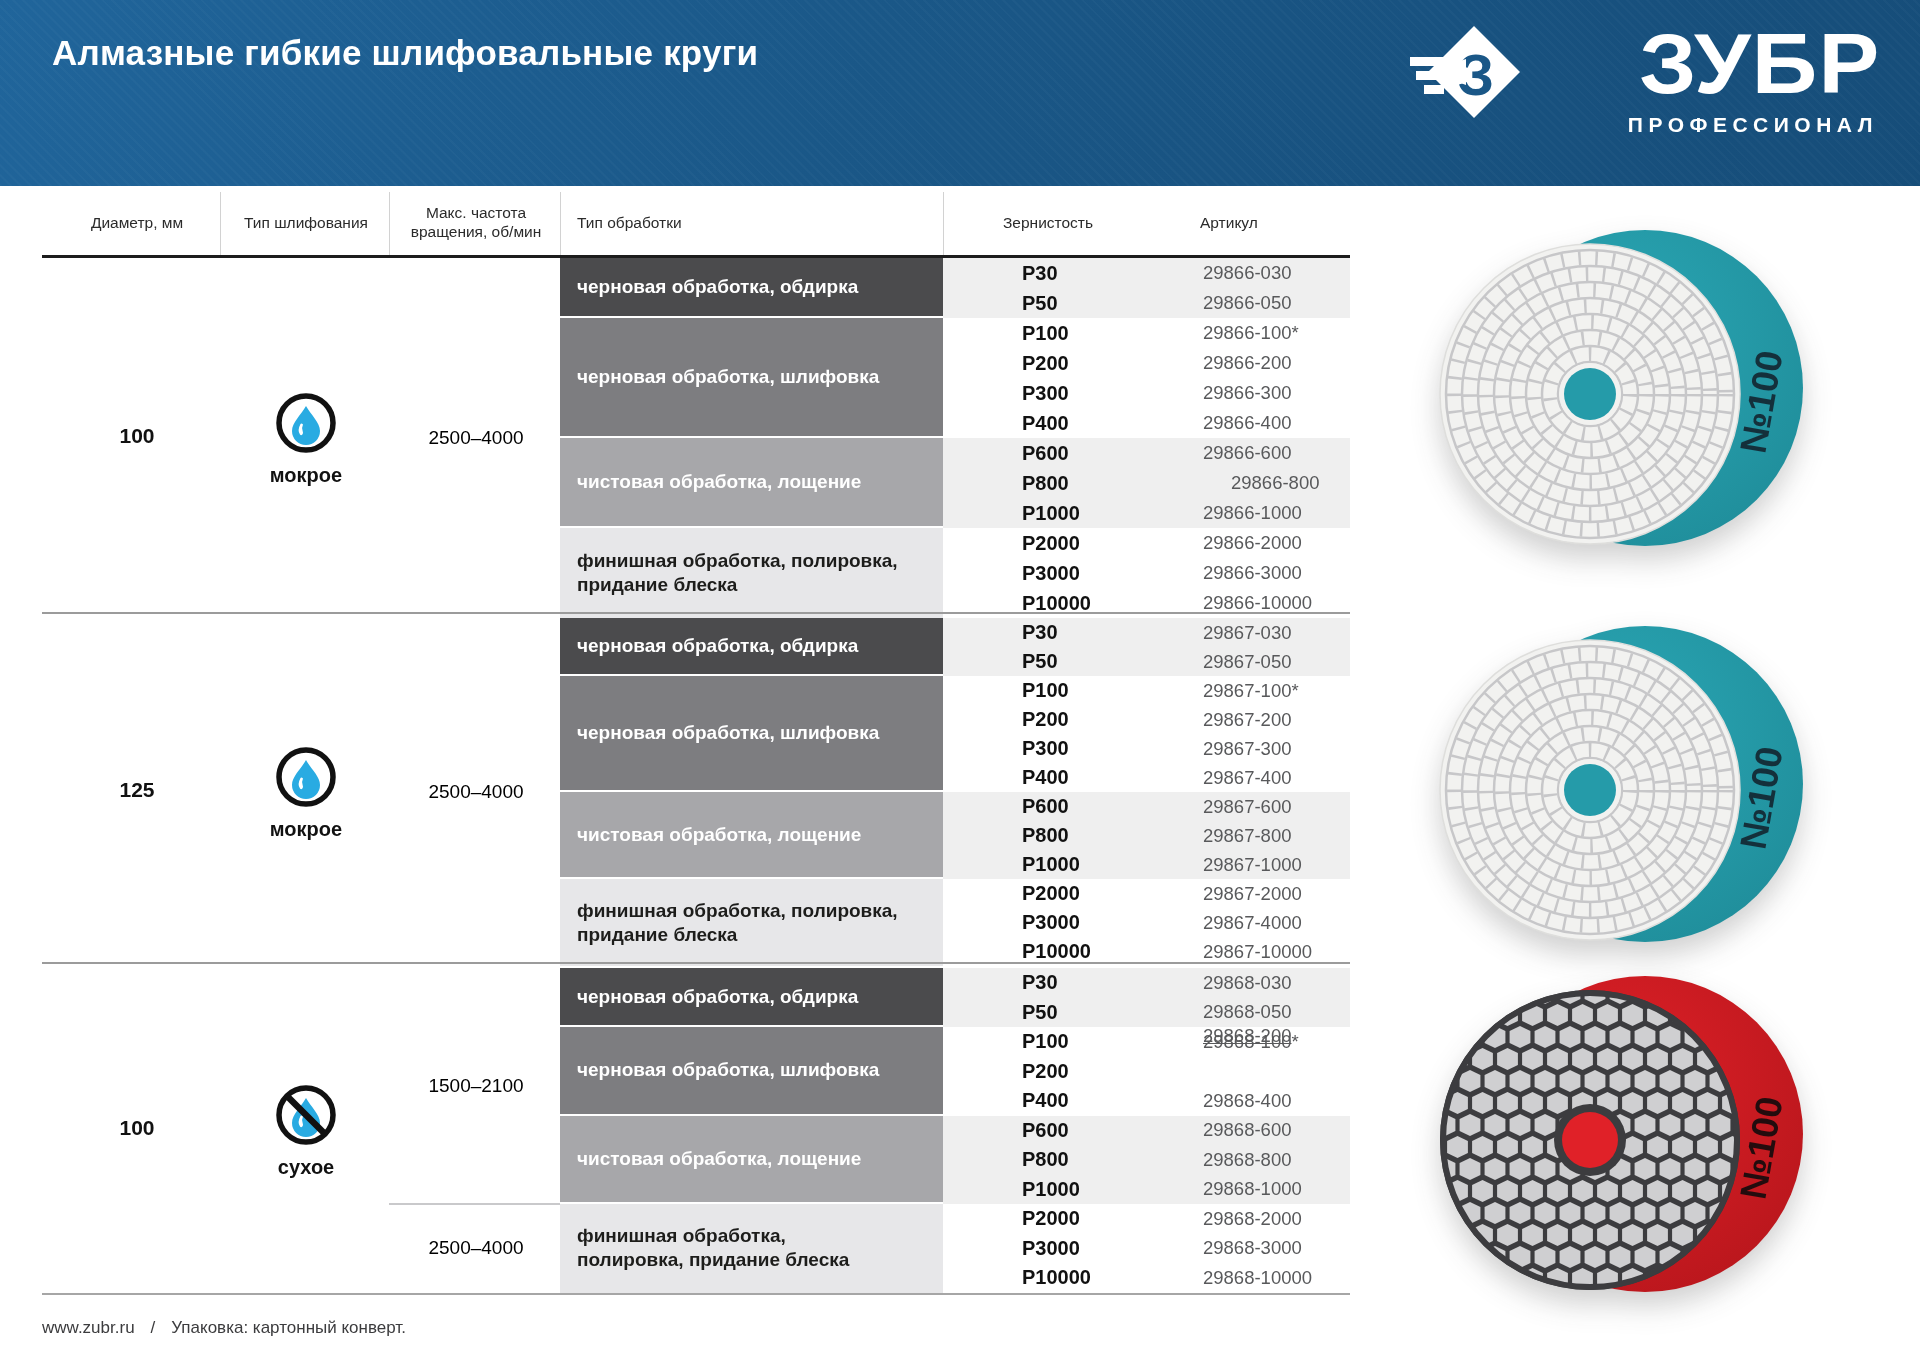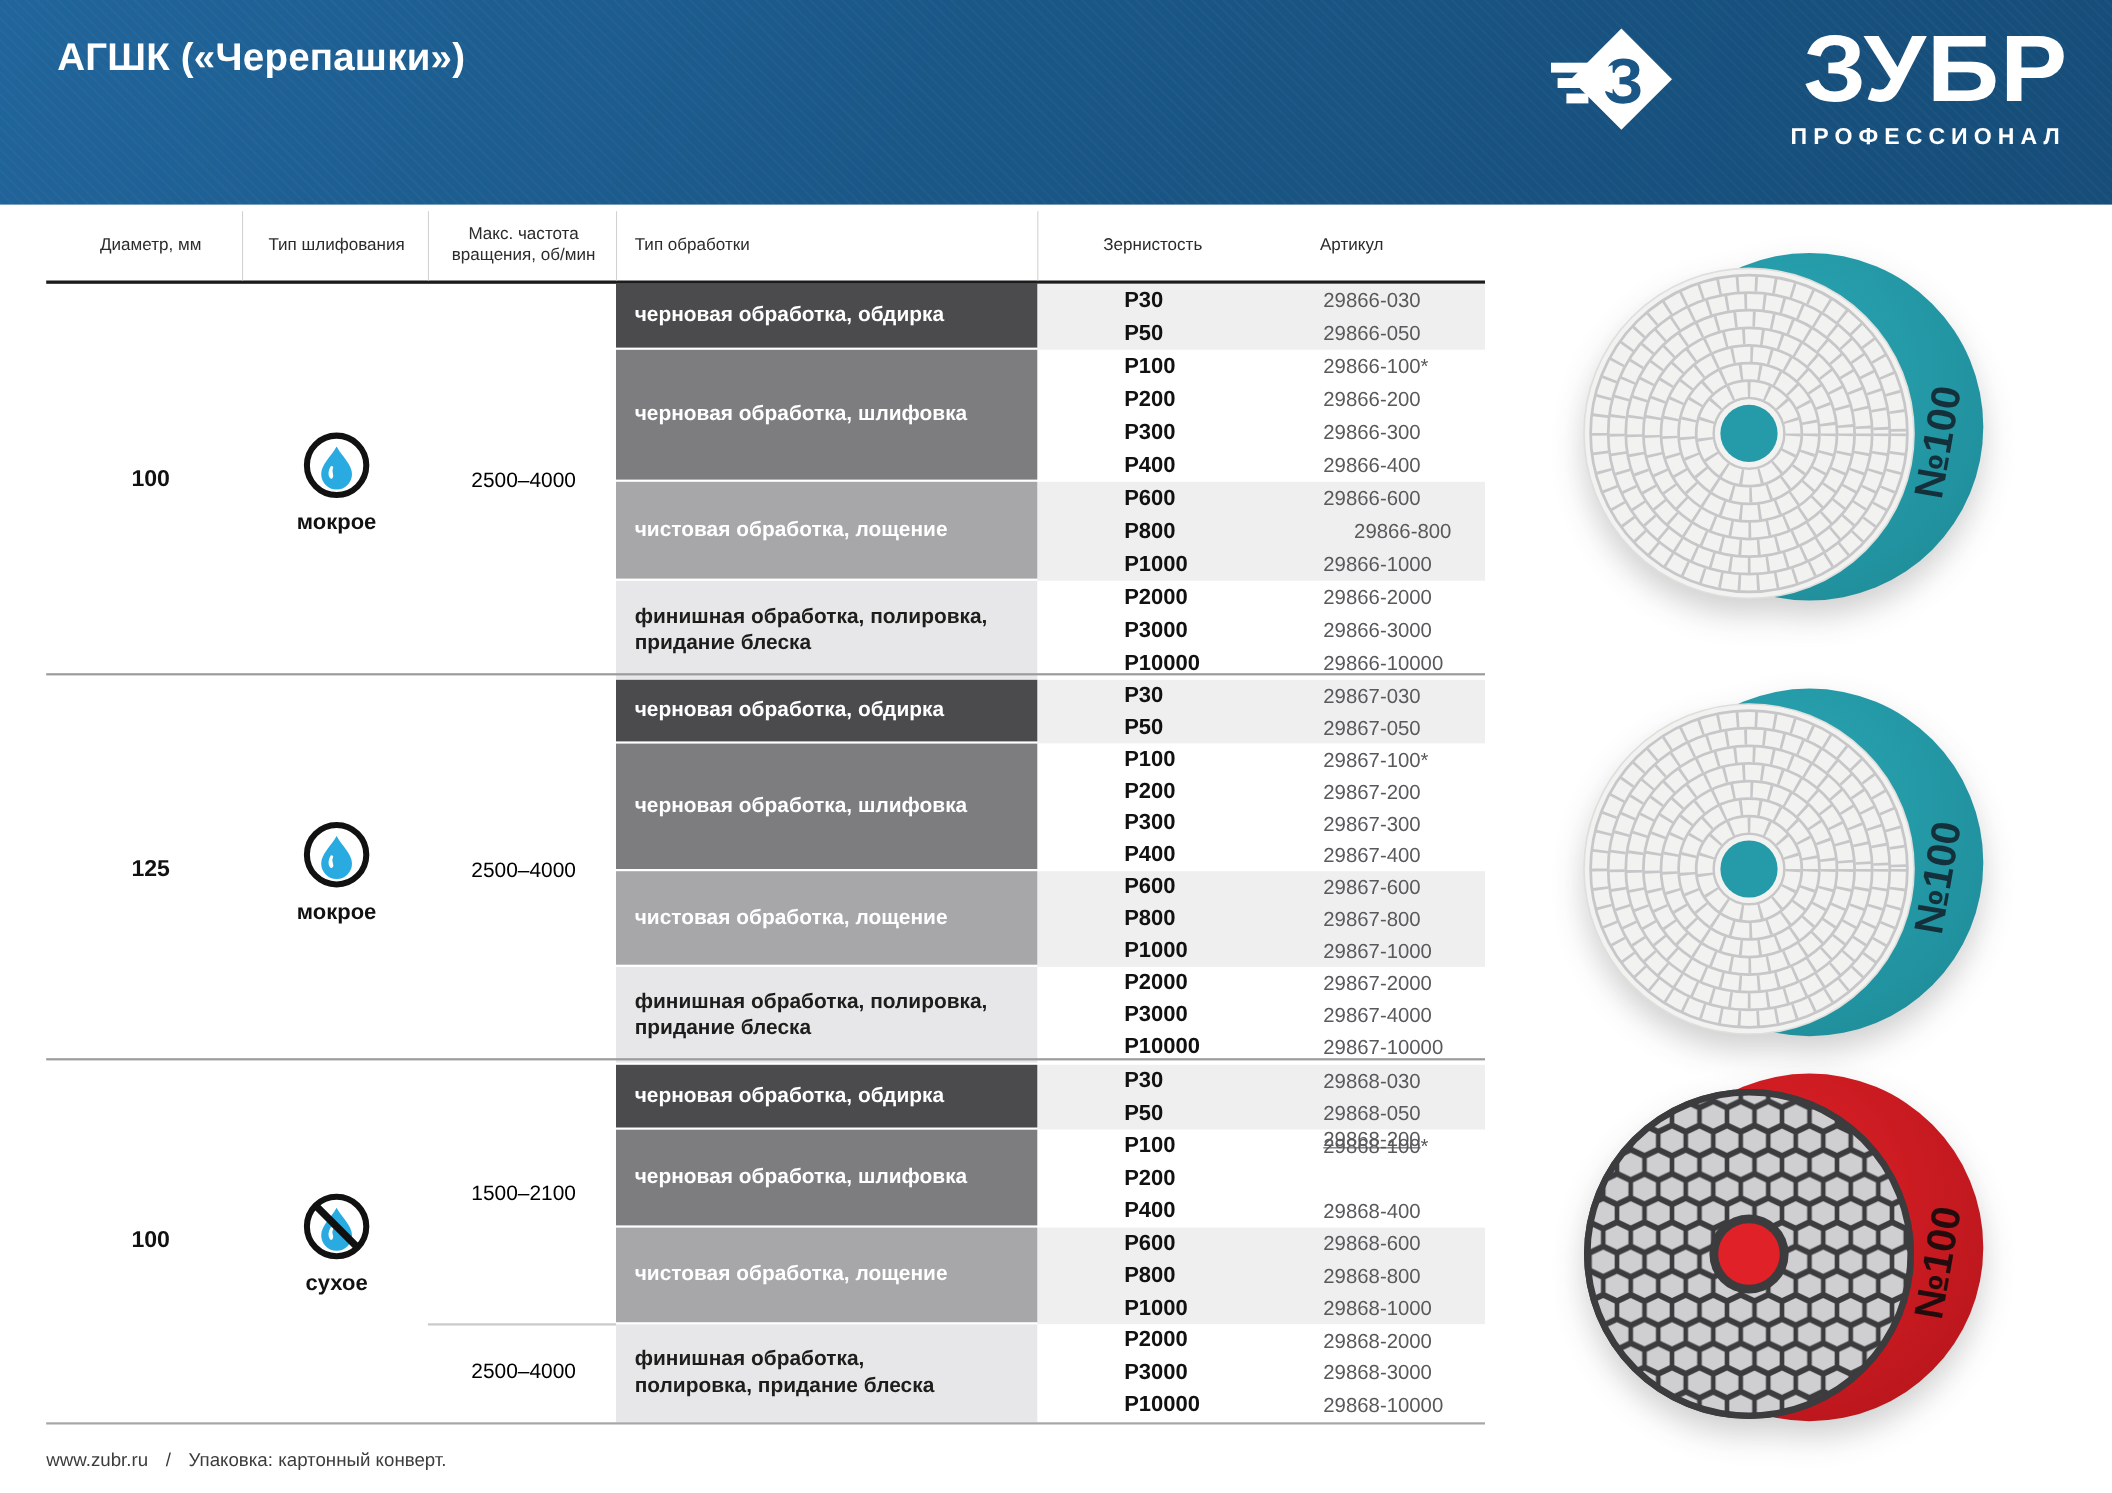--- a/index.html
+++ b/index.html
@@ -53,21 +53,21 @@
   .footer { position:absolute; left:42px; top:1318px; display:flex; align-items:baseline;
     gap:16px; font-size:17px; color:#3c3c3e; }
 
   .pad-svg { position:absolute; filter:drop-shadow(0 14px 14px rgba(40,40,40,.22)); }
 </style>
 </head>
 <body>
 
 <div class="header">
   <div class="page-title">
-    <div>АГШК («Черепашки»)</div>
+    <div>Алмазные гибкие шлифовальные круги</div>
   </div>
   <div class="brand">
     <svg class="brand-icon" width="120" height="100" viewBox="0 0 120 100">
       <polygon points="64,2 110,48 64,94 18,48" fill="#ffffff"></polygon>
       <text x="66" y="50" text-anchor="middle" dominant-baseline="central" font-family="Liberation Sans, DejaVu Sans, sans-serif" font-weight="bold" font-size="58" fill="#1a5787">З</text>
       <polygon points="20,48 56,35 56,61" fill="#ffffff"></polygon>
       <rect x="0" y="33" width="34" height="9" fill="#ffffff"></rect>
       <rect x="6" y="47" width="28" height="9" fill="#ffffff"></rect>
       <rect x="14" y="61" width="20" height="9" fill="#ffffff"></rect>
     </svg>

